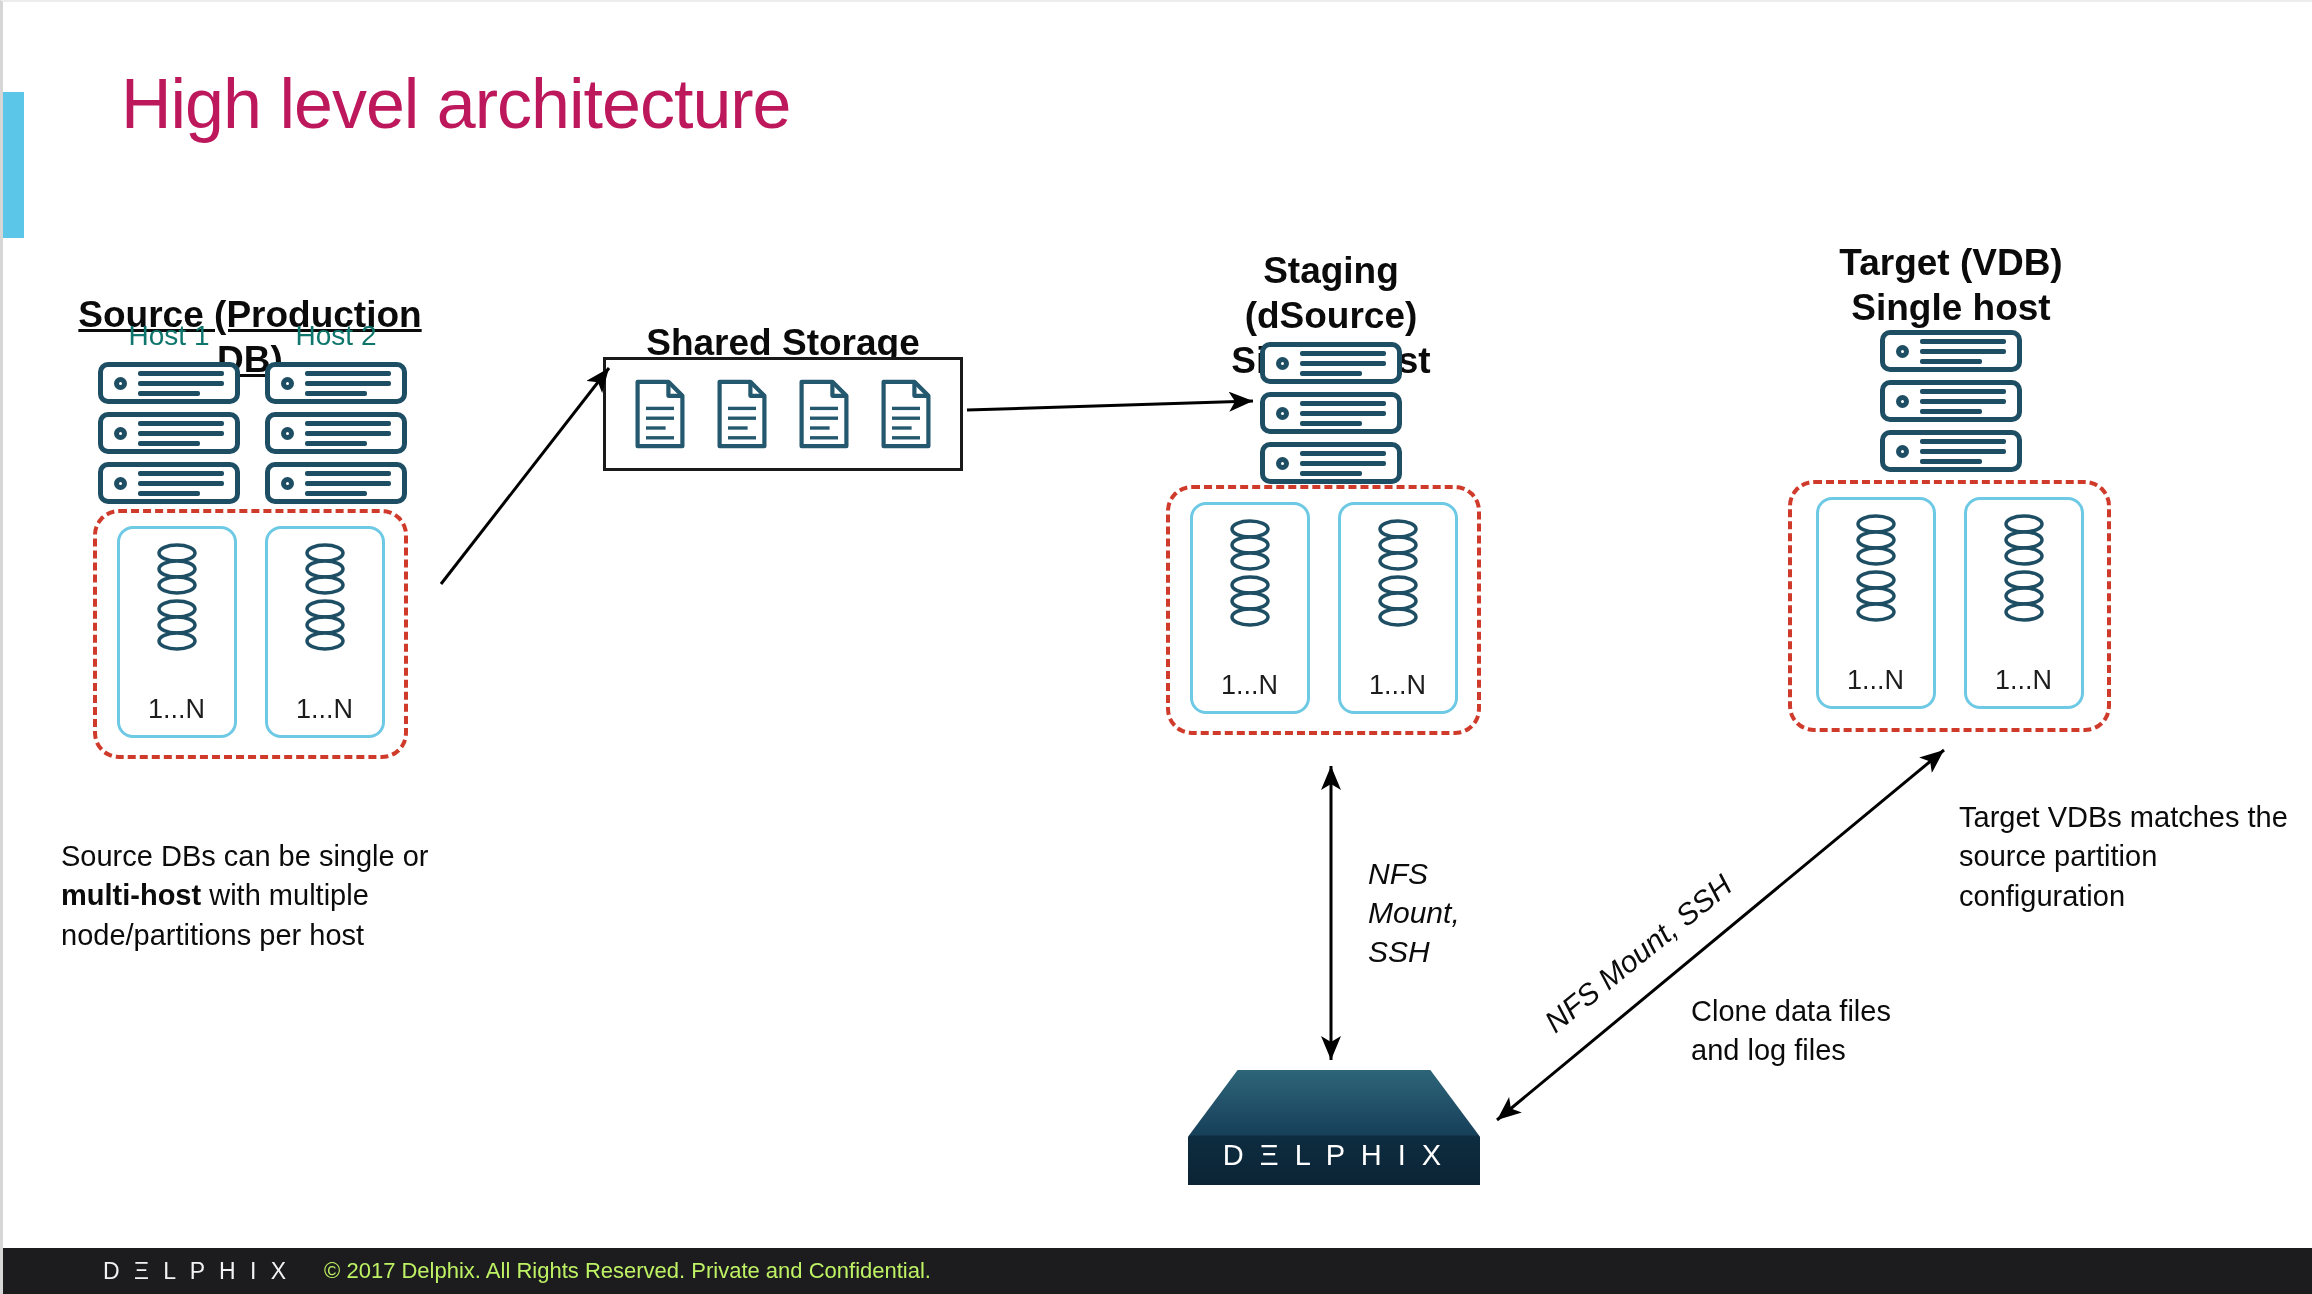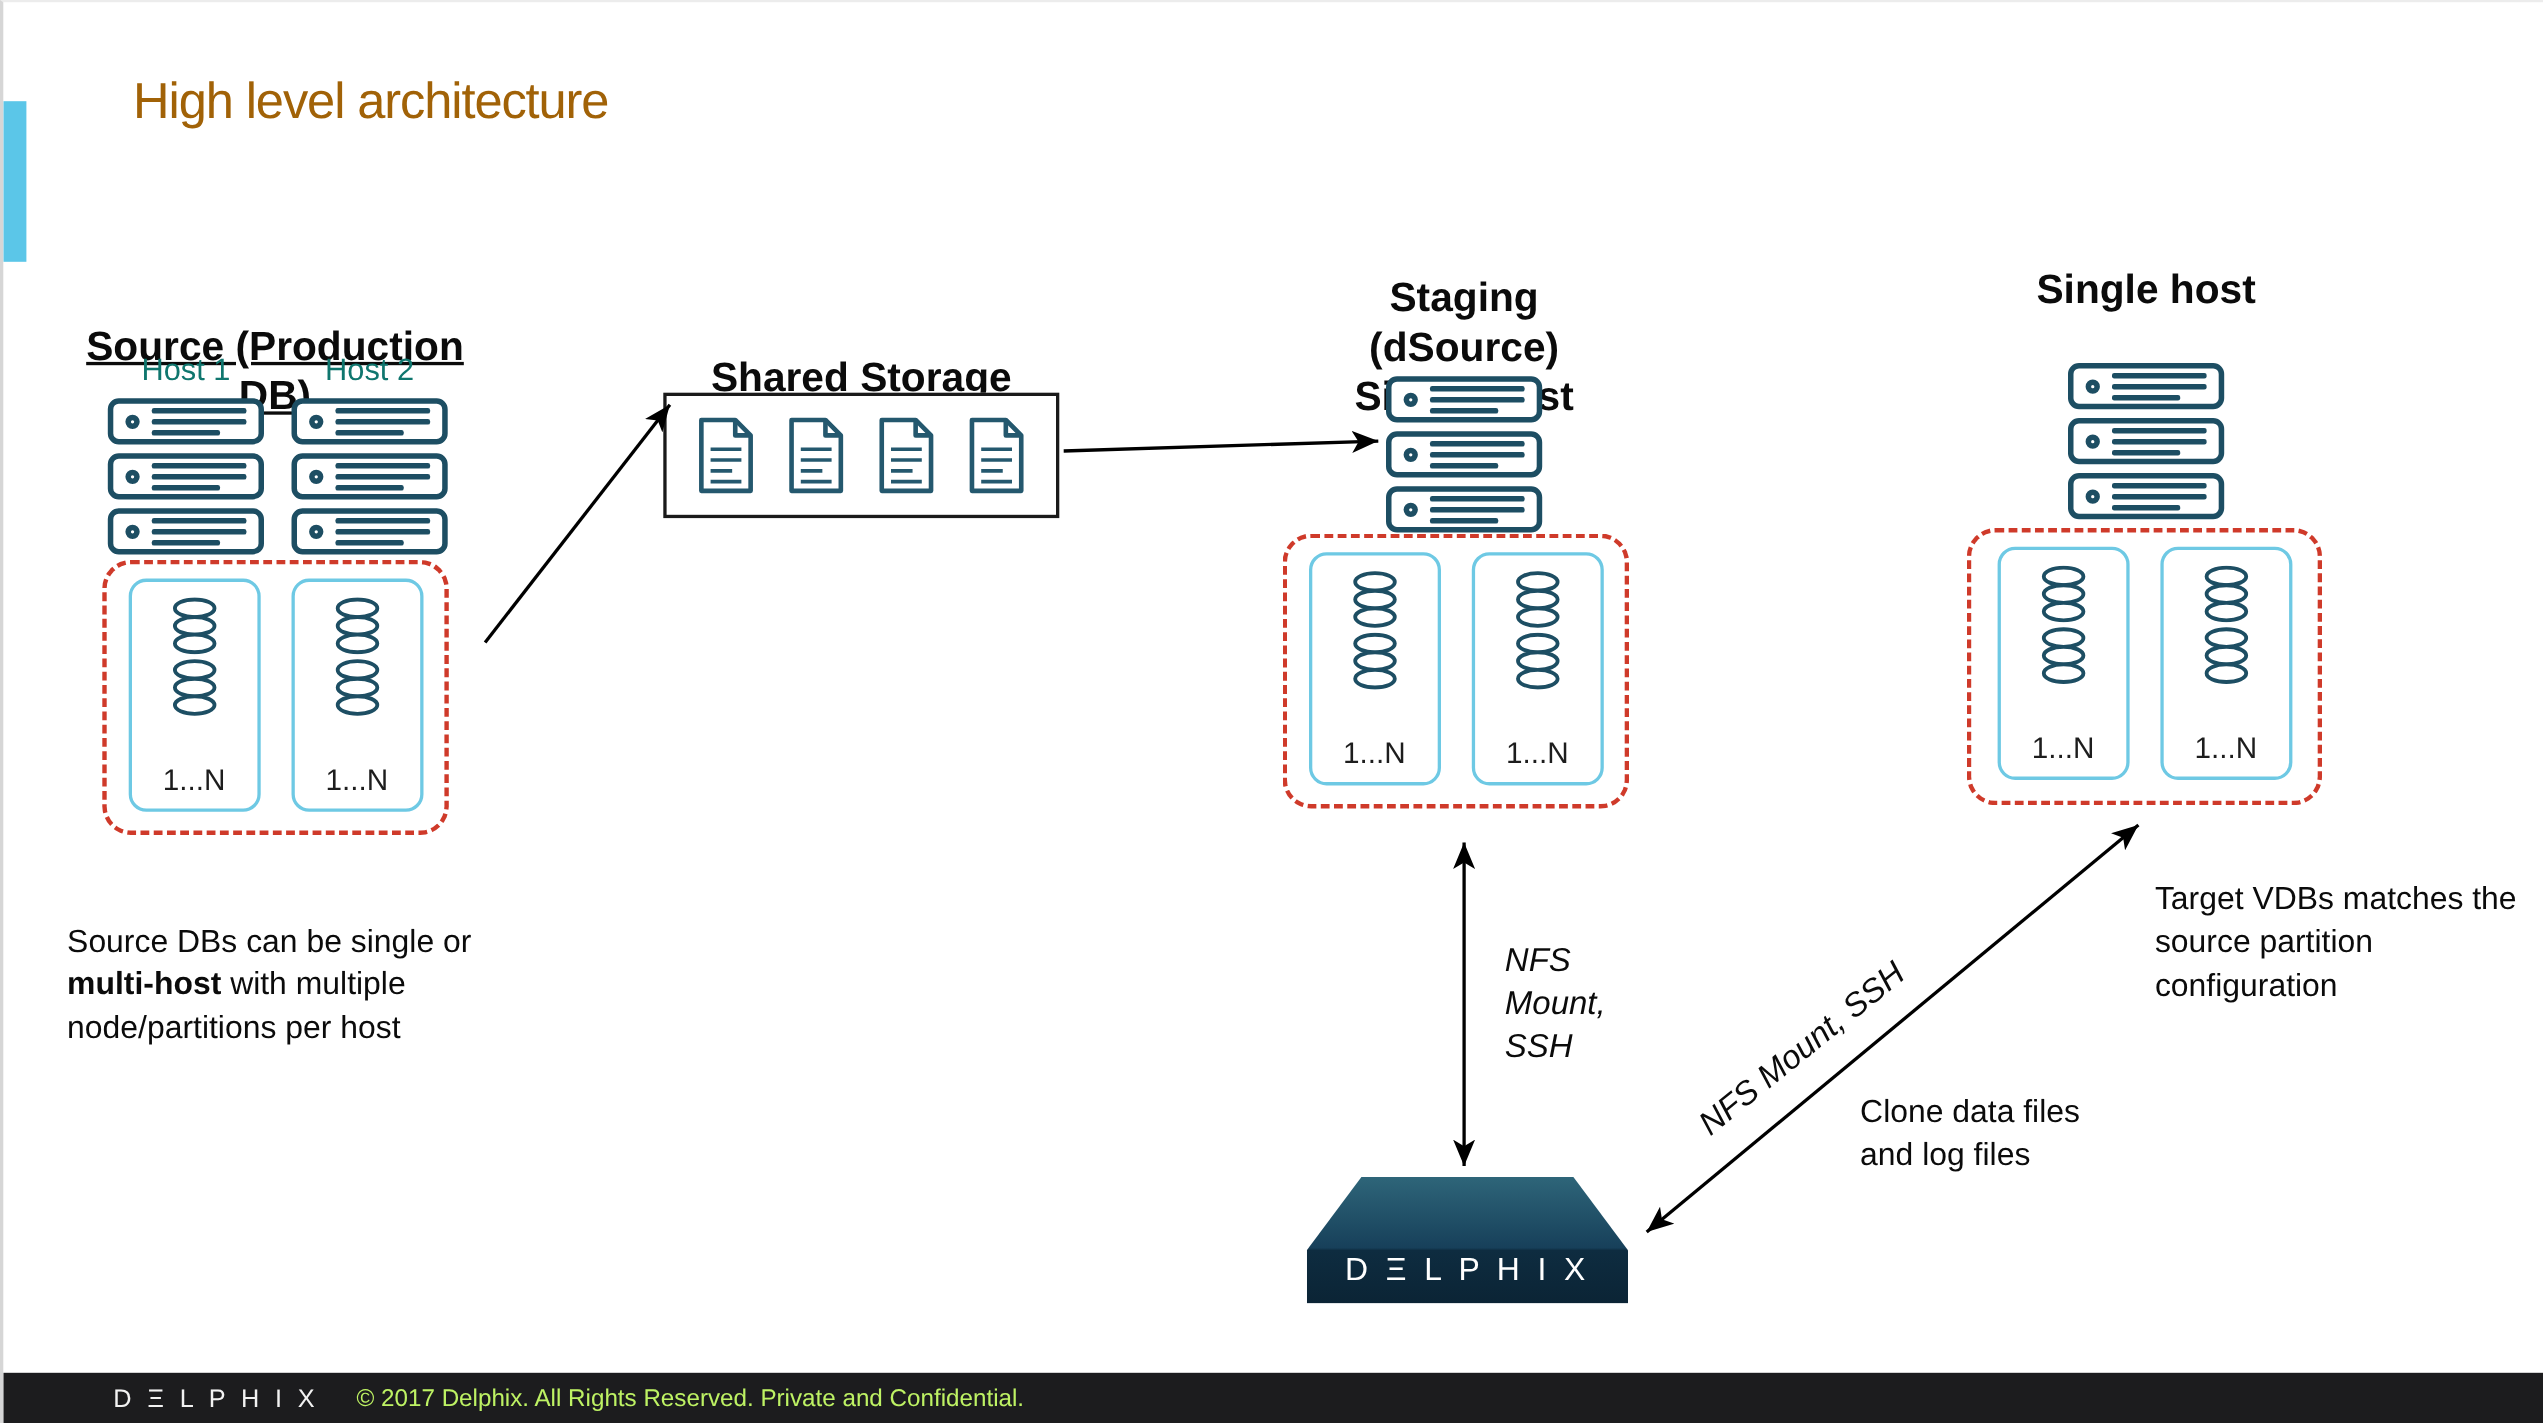--- a/index.html
+++ b/index.html
@@ -3,21 +3,21 @@
 <meta charset="utf-8">
 <style>
   * { margin:0; padding:0; box-sizing:border-box; }
   html,body { background:#ffffff; }
   .slide {
     position:relative; width:2312px; height:1294px; background:#fff; overflow:hidden;
     font-family:"Liberation Sans", sans-serif; color:#0b0b0b;
     border-left:3px solid #d6d6d6; border-top:2px solid #ececec;
   }
   .accent-bar { position:absolute; left:0; top:90px; width:21px; height:146px; background:#5bc6e8; }
-  .title { position:absolute; left:118px; top:62px; font-size:46px; font-weight:400; color:#a16207; letter-spacing:-1px; }
+  .title { position:absolute; left:118px; top:62px; font-size:70px; font-weight:400; color:#be185d; letter-spacing:-1px; }
 
   .heading { position:absolute; font-size:37px; font-weight:bold; color:#0b0b0b; text-align:center; line-height:1.22; }
   .caption { position:absolute; font-size:29px; line-height:1.36; color:#0b0b0b; }
   .host-label { position:absolute; width:142px; font-size:28px; color:#0f766e; text-align:center; }
 
   .server-stack { position:absolute; display:flex; flex-direction:column; gap:8px; }
   .server-unit { width:142px; height:42px; border:5px solid #1d4e63; border-radius:10px; background:#fff;
                  display:flex; align-items:center; padding:0 11px; }
   .server-dot { width:13px; height:13px; border:5px solid #1d4e63; border-radius:50%; flex:none; }
   .server-lines { flex:1; margin-left:11px; display:flex; flex-direction:column; justify-content:center; gap:5px; }
@@ -269,20 +269,21 @@
             <ellipse cx="28" cy="26" rx="18" ry="8"></ellipse>
             <ellipse cx="28" cy="42" rx="18" ry="8"></ellipse>
           </g>
         </svg>
       <div class="n-label">1...N</div>
     </div>
   </div>
 
 
   <div class="heading" style="left:1798px; top:238px; width:300px;">
+    <div>Target (VDB)</div>
     <div>Single host</div>
   </div>
 
   <div class="server-stack" style="left:1877px; top:328px;">
     <div class="server-unit">
         <div class="server-dot"></div>
         <div class="server-lines">
           <div class="server-line"></div>
           <div class="server-line"></div>
           <div class="server-line short"></div>

